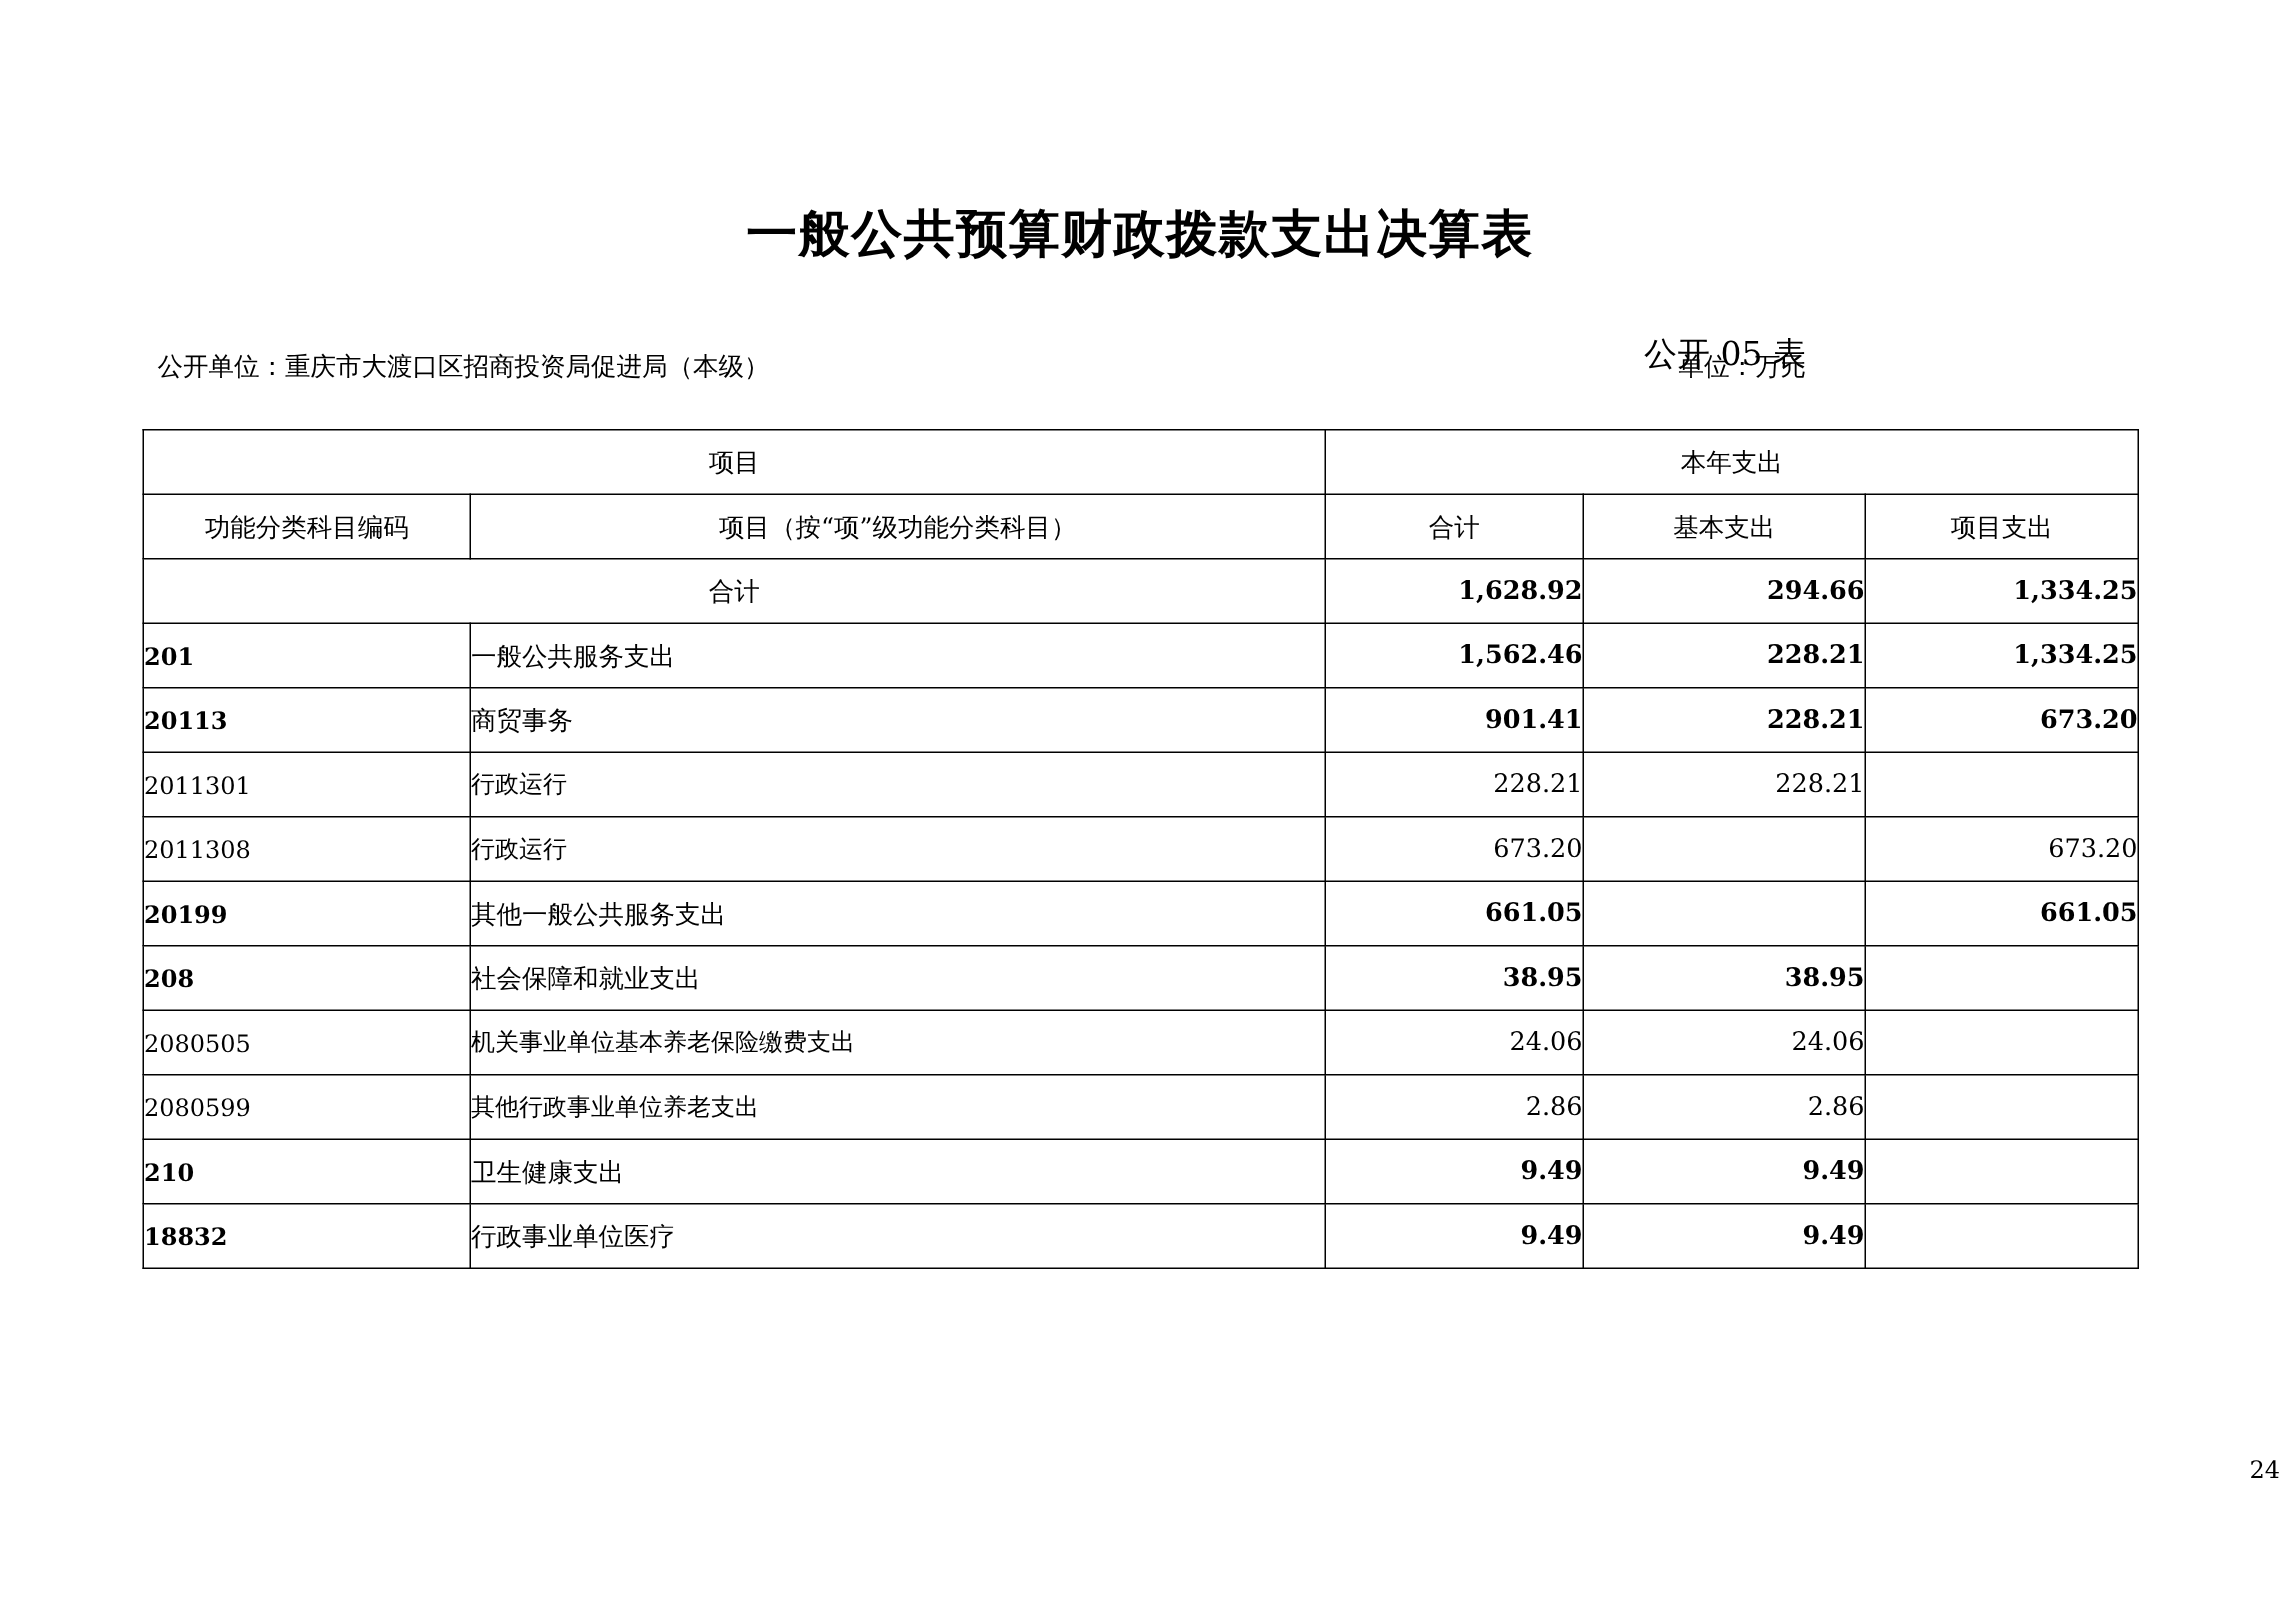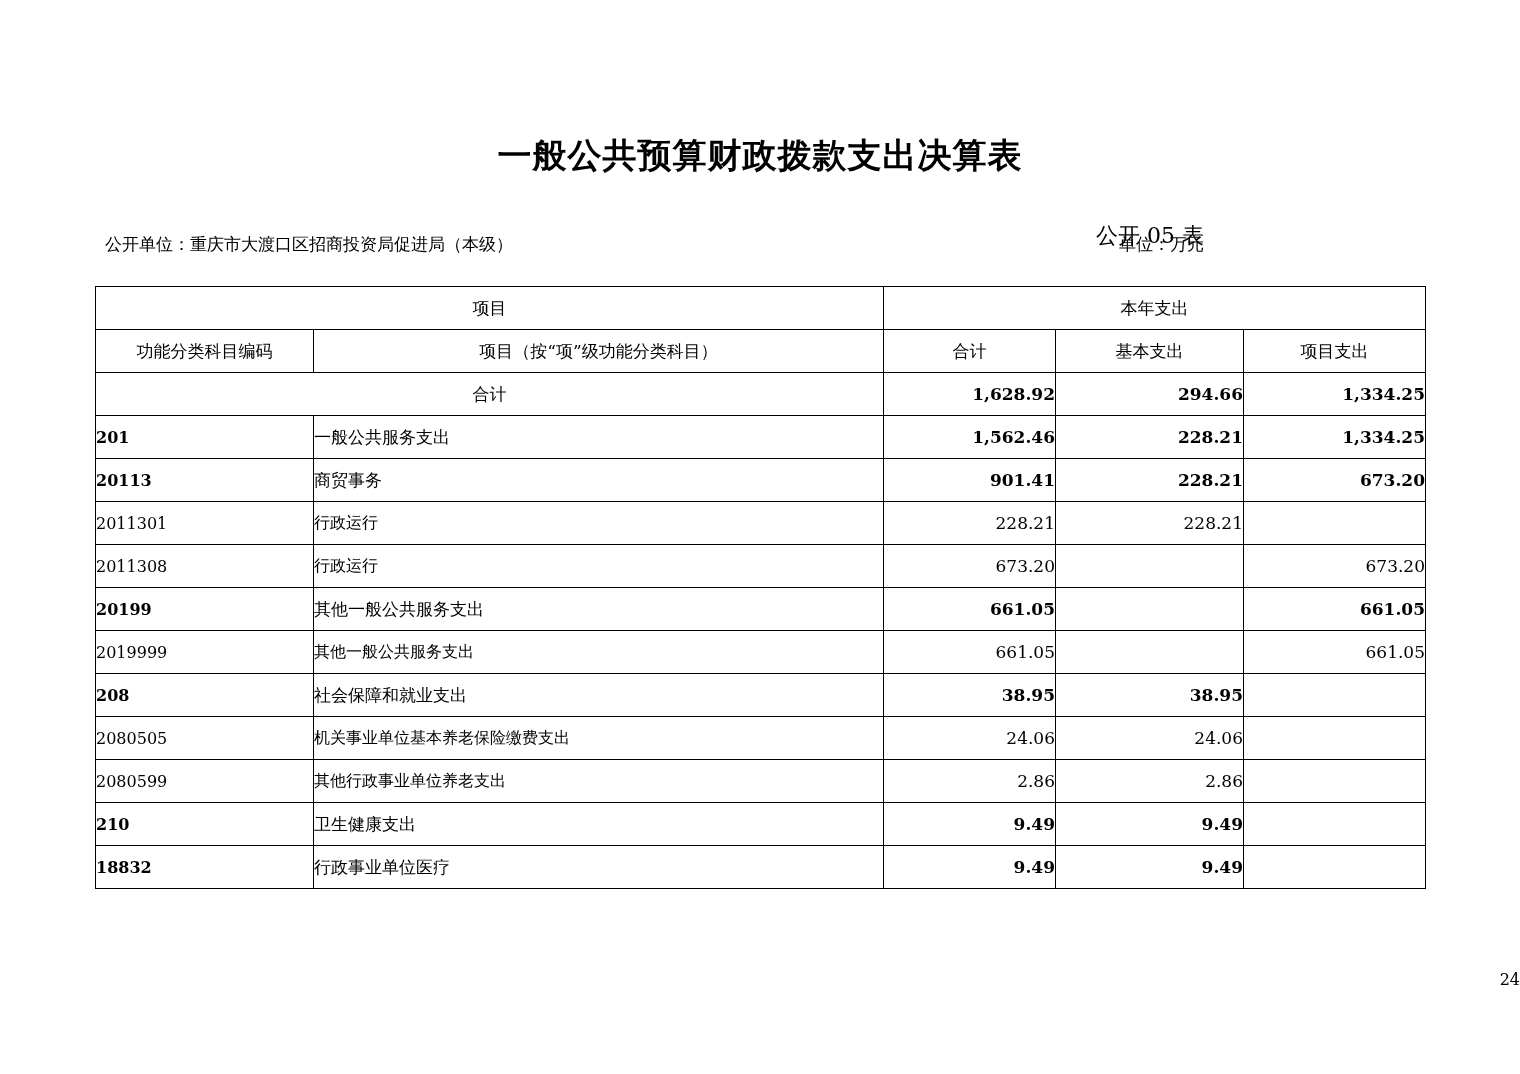--- a/index.html
+++ b/index.html
@@ -198,27 +198,20 @@
       </tr>
 
       <tr>
         <td class="code b">20199</td>
         <td class="name-l1">其他一般公共服务支出</td>
         <td class="num b">661.05</td>
         <td class="num b"></td>
         <td class="num b">661.05</td>
       </tr>
 
-      <tr>
-        <td class="code">2019999</td>
-        <td class="name-l2">其他一般公共服务支出</td>
-        <td class="num">661.05</td>
-        <td class="num"></td>
-        <td class="num">661.05</td>
-      </tr>
 
       <tr>
         <td class="code b">208</td>
         <td class="name-l1">社会保障和就业支出</td>
         <td class="num b">38.95</td>
         <td class="num b">38.95</td>
         <td class="num b"></td>
       </tr>
 
 

